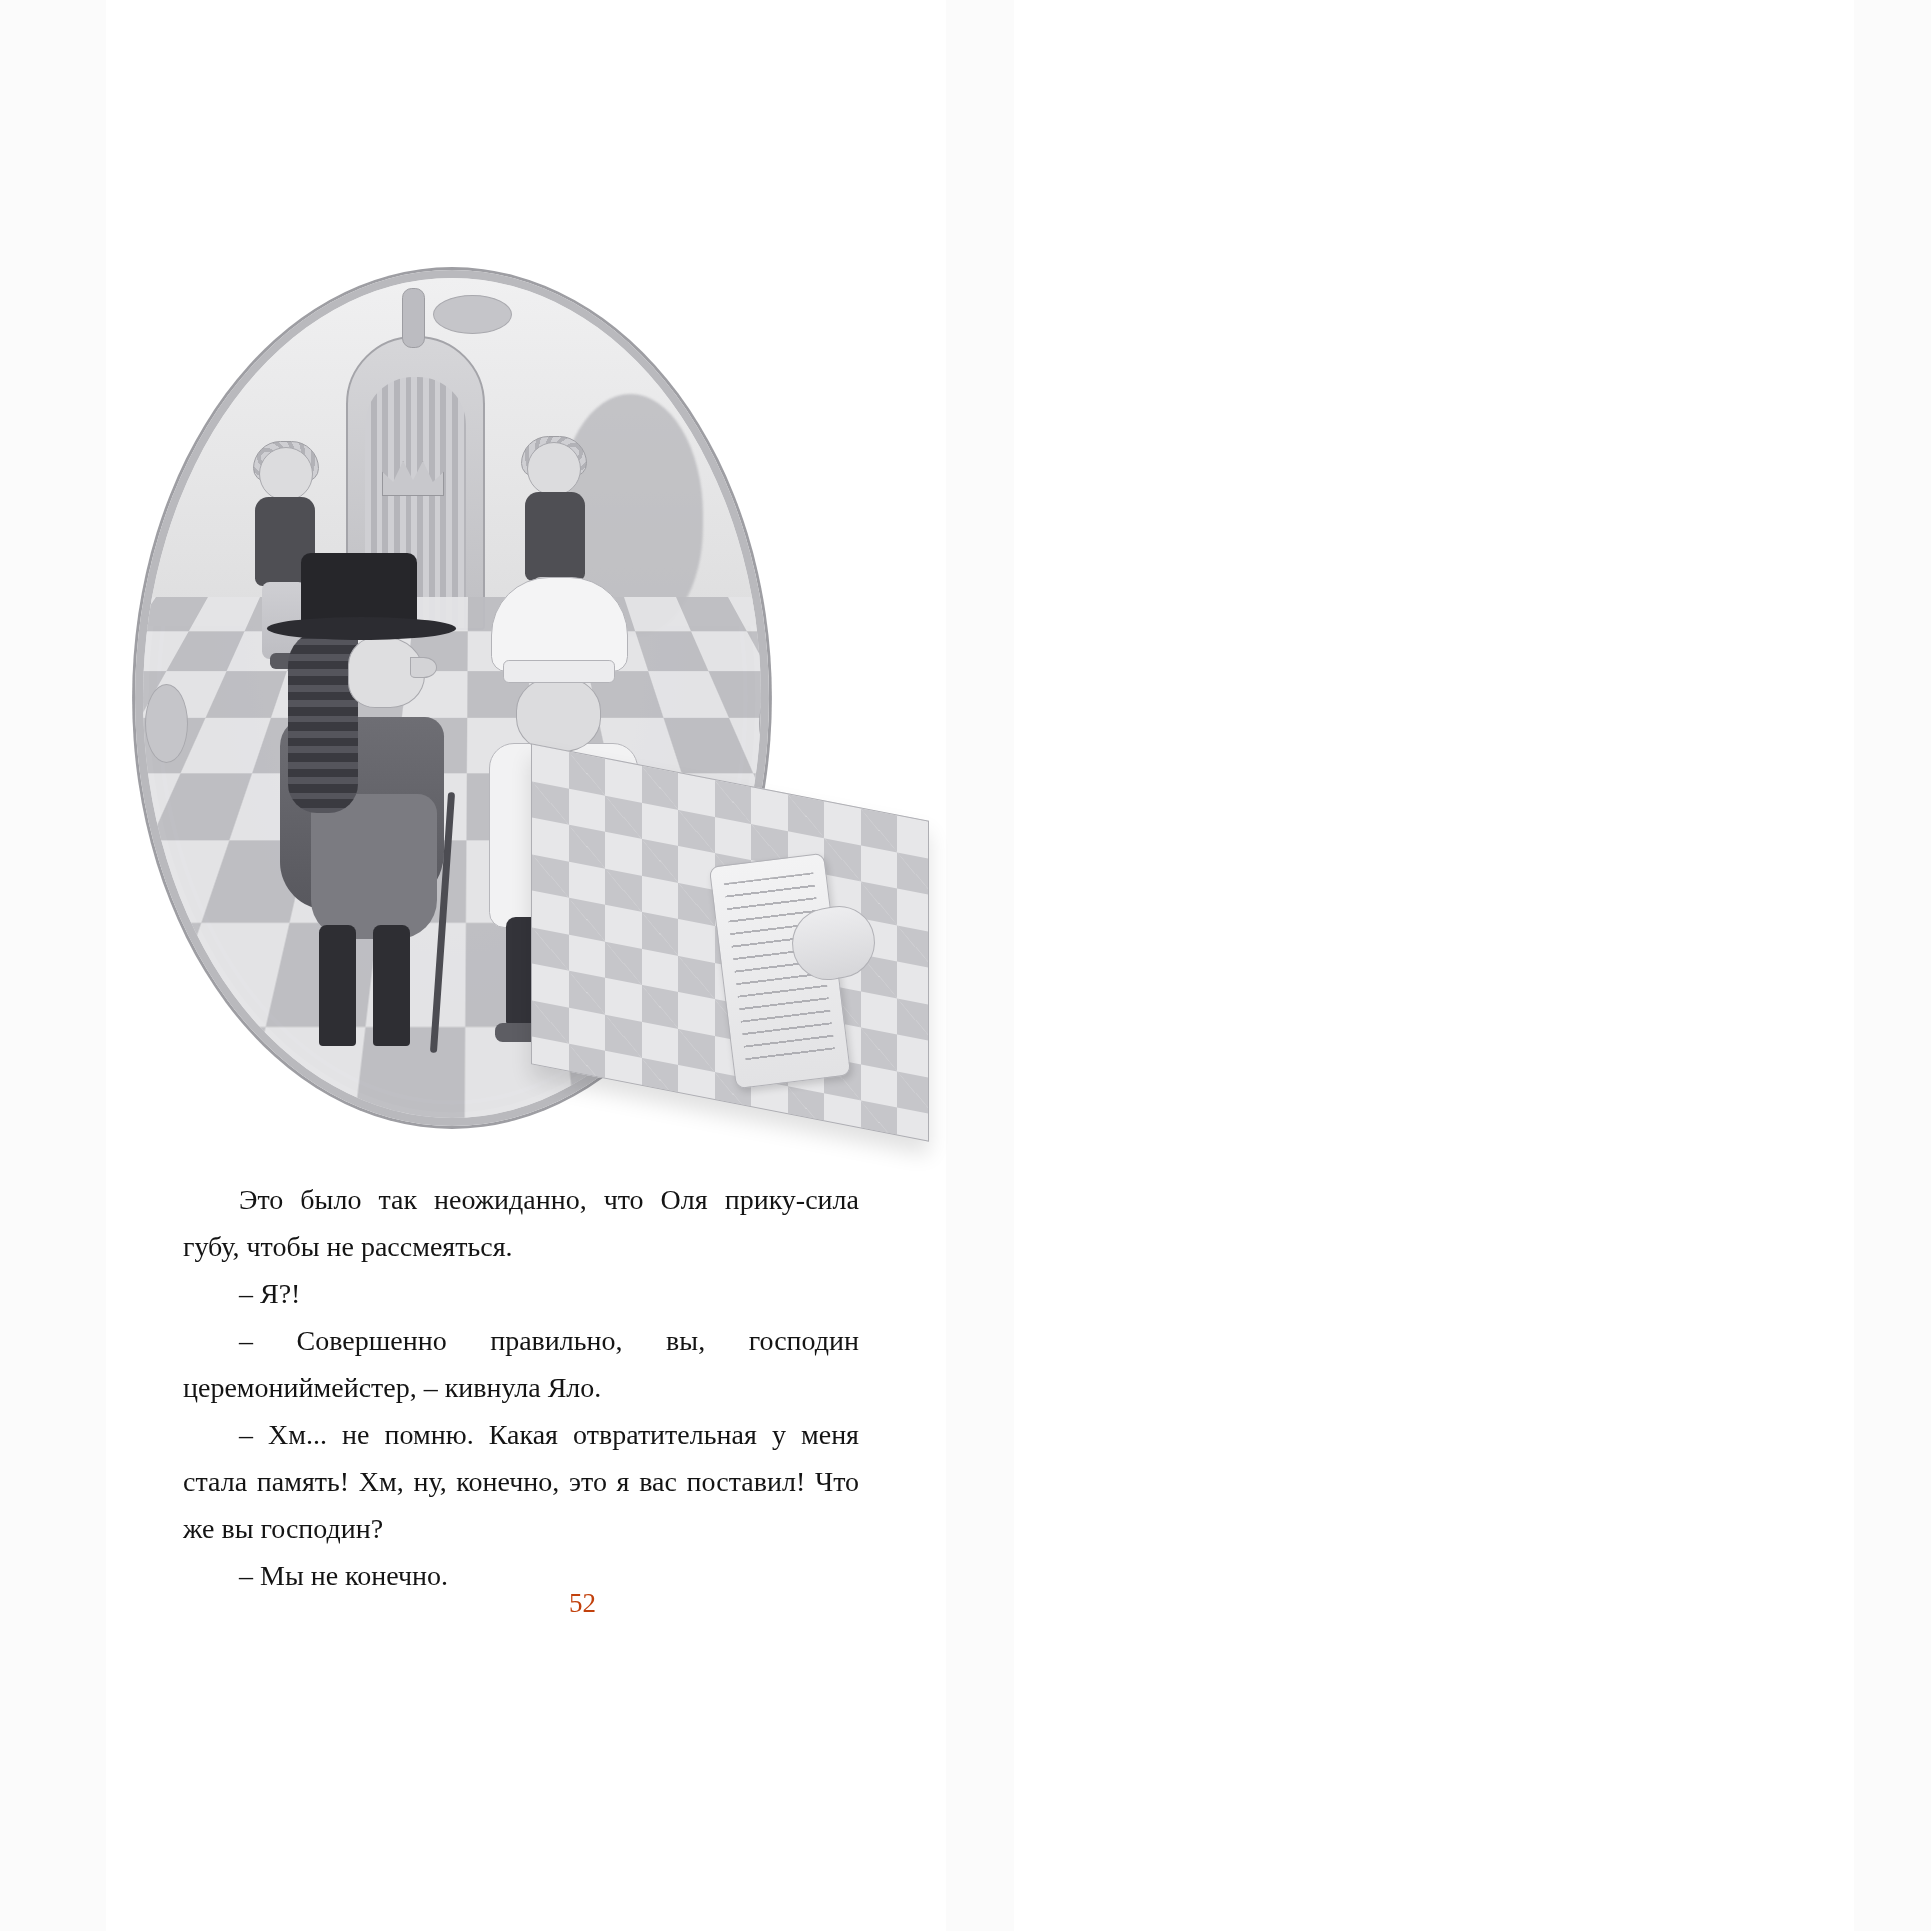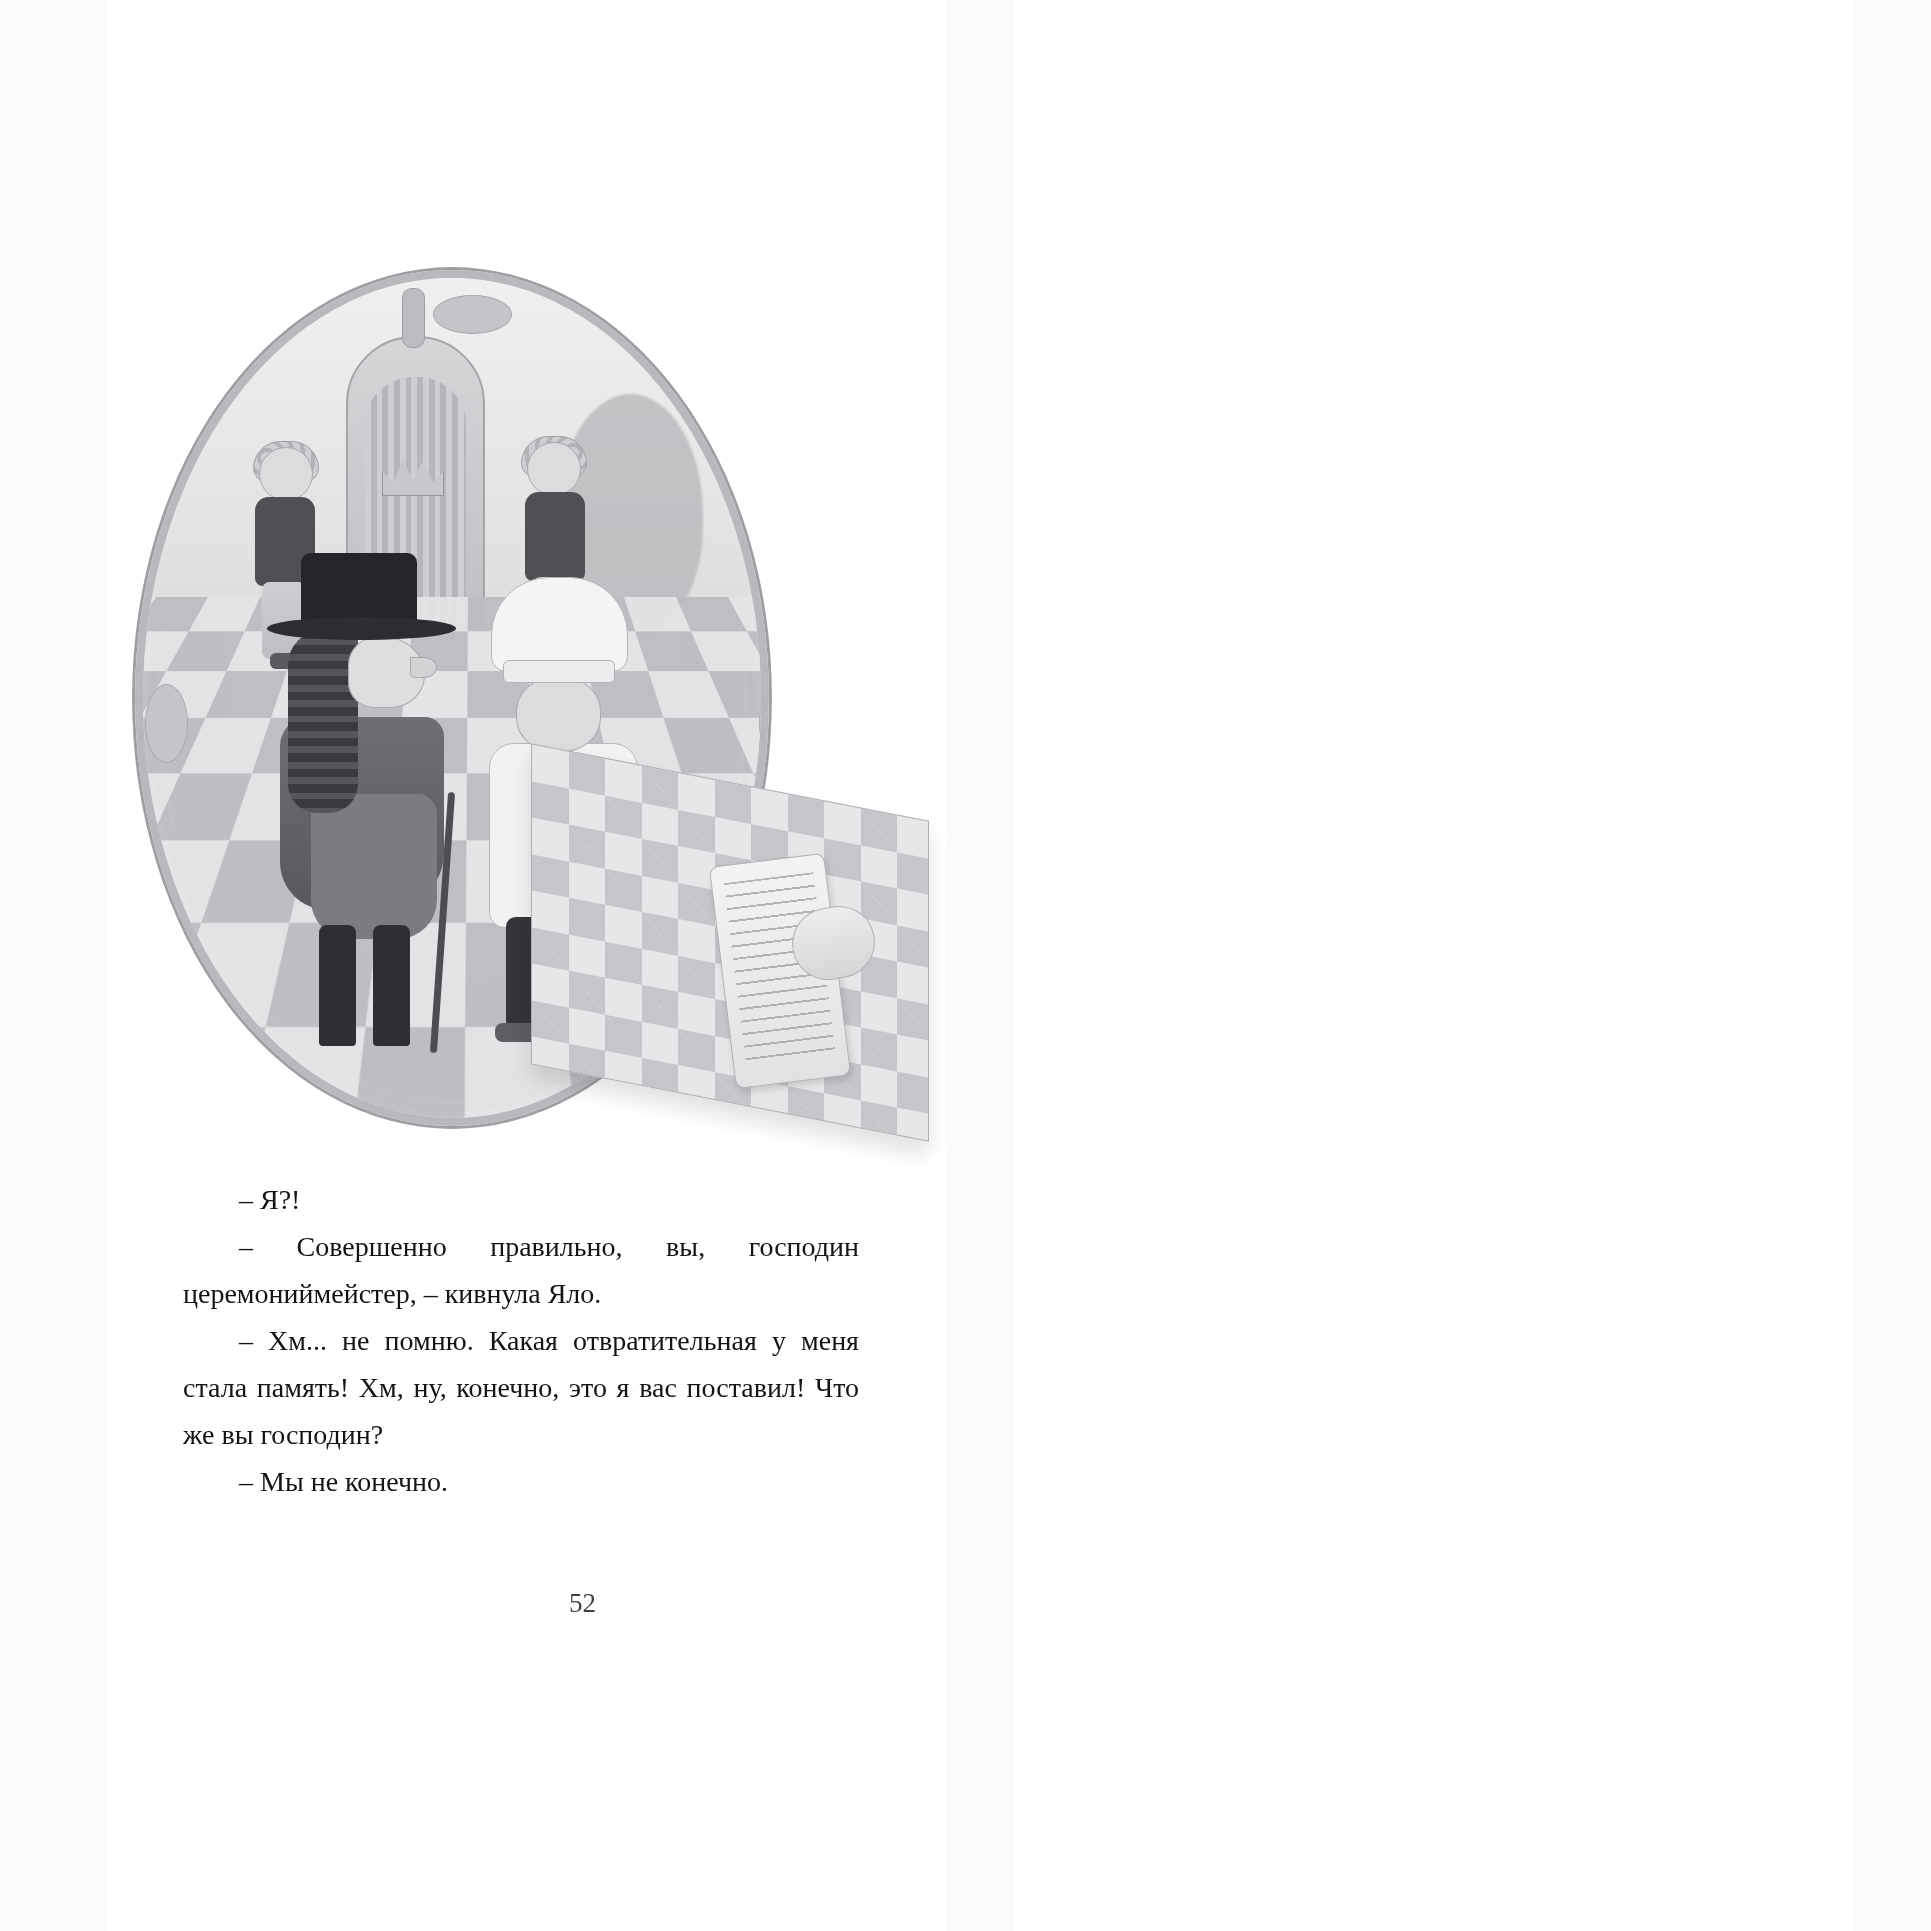--- a/index.html
+++ b/index.html
@@ -307,21 +307,21 @@
     color: #141414;
     hyphens: manual;
   }
   .col-left  { left: 77px;  top: 1176px; }
   .column p { margin: 0; }
   .column p.ind { text-indent: 56px; }
 
   .folio {
     position: absolute;
     font-size: 27px;
-    color: #404040;
+    color: #c2410c;
   }
   .folio-left  { left: 463px;  top: 1588px; }
 </style>
 </head>
 <body>
 
 <div id="spread">
 
   <div class="page page-left">
 
@@ -386,20 +386,21 @@
         <div class="frame-orn orn-left"></div>
         <div class="frame-orn orn-right"></div>
       </div>
 
       <div class="table-cloth"></div>
       <div class="scroll"></div>
       <div class="scroll-roll"></div>
     </div>
 
     <div class="column col-left">
+      <p class="ind">Это было так неожиданно, что Оля прику-сила губу, чтобы не рассмеяться.</p>
       <p class="ind">– Я?!</p>
       <p class="ind">– Совершенно правильно, вы, господин церемониймейстер, – кивнула Яло.</p>
       <p class="ind">– Хм... не помню. Какая отвратительная у меня стала память! Хм, ну, конечно, это я вас поставил! Что же вы господин?</p>
       <p class="ind">– Мы не конечно.</p>
     </div>
 
     <div class="folio folio-left">52</div>
   </div>
 
   <div class="page page-right">

